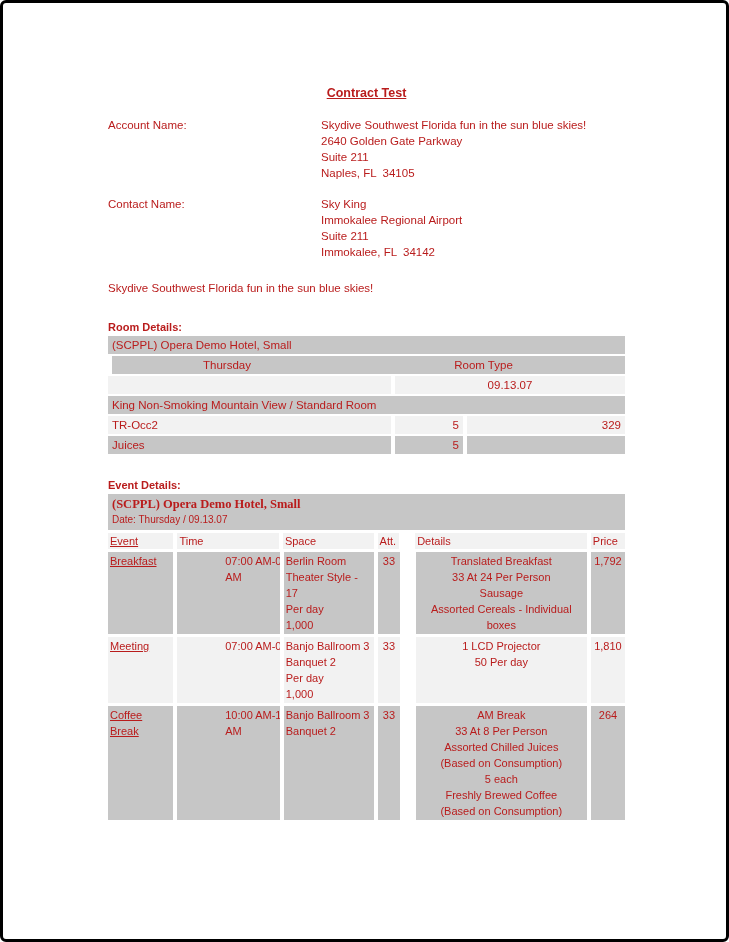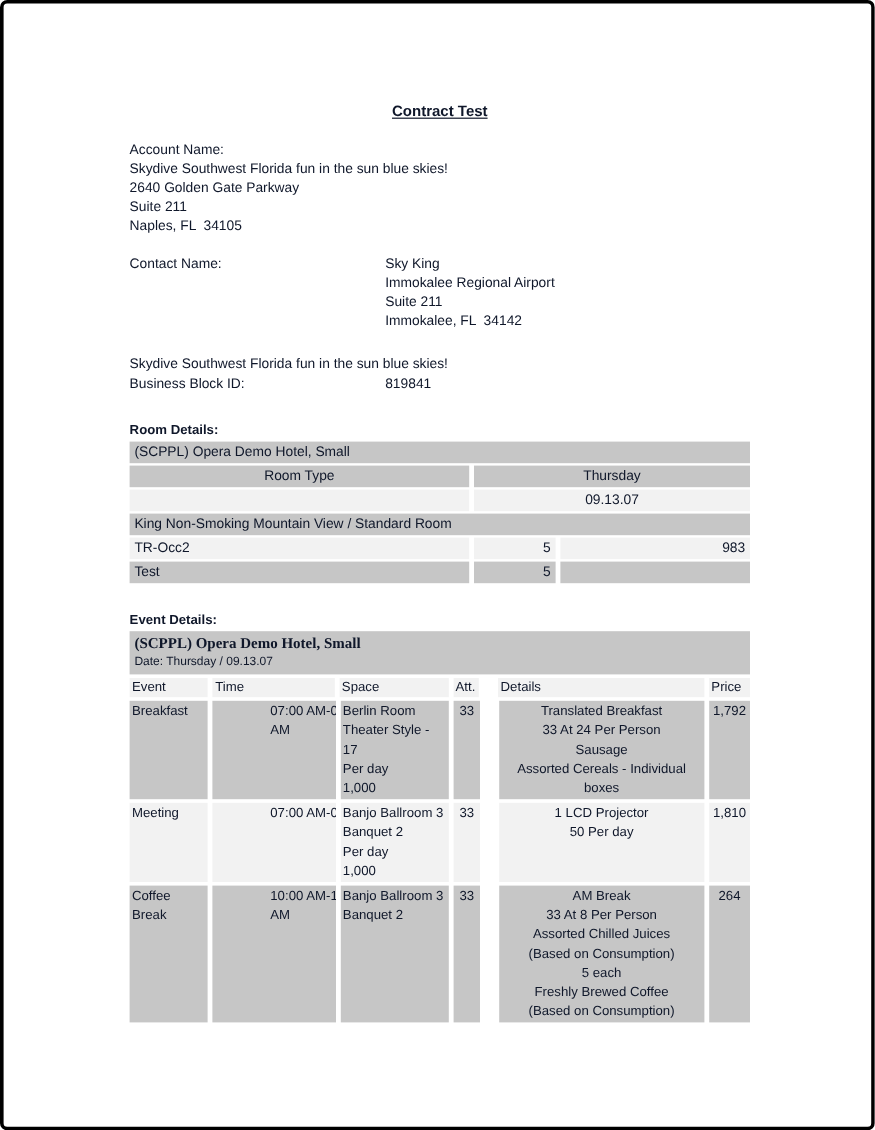--- a/index.html
+++ b/index.html
@@ -1,28 +1,28 @@
 <!DOCTYPE html>
 <html><head>
 <meta charset="utf-8">
 <style>
   html,body{margin:0;padding:0;background:#fff;}
   .page{
     width:729px;height:942px;box-sizing:border-box;
     border:3px solid #000;border-radius:6px;background:#fff;
-    font-family:"Liberation Sans",sans-serif;color:#0f172a;
+    font-family:"Liberation Sans",sans-serif;color:#b91c1c;
     position:relative;overflow:hidden;
   }
   .content{position:absolute;left:105px;top:0;width:517px;}
   .doc-title{margin-top:82px;text-align:center;font-weight:bold;
     text-decoration:underline;font-size:12.5px;line-height:16px;}
   .info-row{display:flex;font-size:11.5px;line-height:16px;}
   .info-label{width:213px;flex:none;}
   .info-value{white-space:pre-wrap;flex:1;}
-  .sec-account{margin-top:16px;flex-direction:column;}
+  .sec-account{margin-top:16px;}
   .sec-contact{margin-top:15px;}
   .sec-bb{margin-top:20px;}
   .section-heading{font-weight:bold;font-size:11px;line-height:14px;
     margin-top:24px;margin-bottom:2px;}
   
   .rt-row{display:flex;margin-bottom:2px;font-size:11.5px;line-height:18px;height:18px;}
   .rt-cell{box-sizing:border-box;padding:0 4px;white-space:pre;overflow:hidden;}
   .rc-full{width:517px;}
   .rc1{width:283px;}
   .rc2{width:68px;margin-left:4px;}
@@ -33,21 +33,21 @@
   .center{text-align:center;}
   .right{text-align:right;}
   
   .event-hotel-block{background:#c6c6c6;width:517px;box-sizing:border-box;
     padding:2px 4px;margin-bottom:3px;}
   .event-hotel{font-family:"Liberation Serif",serif;font-weight:bold;
     font-size:12.5px;line-height:16px;}
   .event-date{font-size:10px;line-height:16px;}
   .ev-row{display:flex;margin-bottom:3px;font-size:11px;line-height:16px;}
   .ev-cell{box-sizing:border-box;padding:1px 2px;white-space:pre;overflow:hidden;}
-  .ce{width:67px;}
+  .ce{width:67px;text-decoration:underline;}
   .ct{width:104px;margin-left:4px;padding-left:48px;}
   .cs{width:93px;margin-left:4px;}
   .ca{width:22px;margin-left:4px;text-align:center;}
   .cd{width:176px;margin-left:16px;text-align:center;}
   .cp{width:35px;margin-left:4px;text-align:center;}
   .ev-header .ev-cell{padding:0 2px;line-height:16px;text-align:left;}
 </style>
 </head>
 <body>
 
@@ -69,50 +69,46 @@
       <div class="info-value">Sky King
 Immokalee Regional Airport
 Suite 211
 Immokalee, FL  34142</div>
     </div>
 
     <div class="sec-bb">
       <div class="info-row">
         <div class="info-value">Skydive Southwest Florida fun in the sun blue skies!</div>
       </div>
-      <div class="info-row">
-        <div class="info-label">Business Block ID:</div>
-        <div class="info-value">819841</div>
-      </div>
     </div>
 
     <div class="section-heading">Room Details:</div>
 
     <div>
       <div class="rt-row">
         <div class="rt-cell rc-full gray">(SCPPL) Opera Demo Hotel, Small</div>
       </div>
       <div class="rt-row">
+        <div class="rt-cell rcr gray center">Thursday</div>
         <div class="rt-cell rc1 gray center">Room Type</div>
-        <div class="rt-cell rcr gray center">Thursday</div>
       </div>
       <div class="rt-row">
         <div class="rt-cell rc1 light"></div>
         <div class="rt-cell rcr light center">09.13.07</div>
       </div>
       <div class="rt-row">
         <div class="rt-cell rc-full gray">King Non-Smoking Mountain View / Standard Room</div>
       </div>
       <div class="rt-row">
         <div class="rt-cell rc1 light">TR-Occ2</div>
         <div class="rt-cell rc2 light right">5</div>
-        <div class="rt-cell rc3 light right">983</div>
+        <div class="rt-cell rc3 light right">329</div>
       </div>
       <div class="rt-row">
-        <div class="rt-cell rc1 gray">Test</div>
+        <div class="rt-cell rc1 gray">Juices</div>
         <div class="rt-cell rc2 gray right">5</div>
         <div class="rt-cell rc3 gray"></div>
       </div>
     </div>
 
     <div class="section-heading">Event Details:</div>
 
     <div class="event-hotel-block">
       <div class="event-hotel">(SCPPL) Opera Demo Hotel, Small</div>
       <div class="event-date">Date: Thursday / 09.13.07</div>

